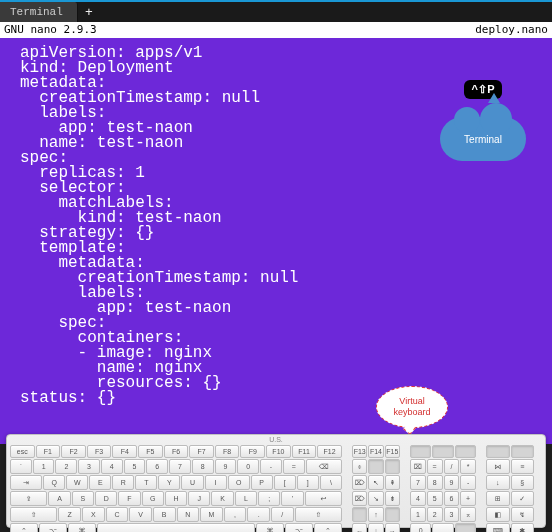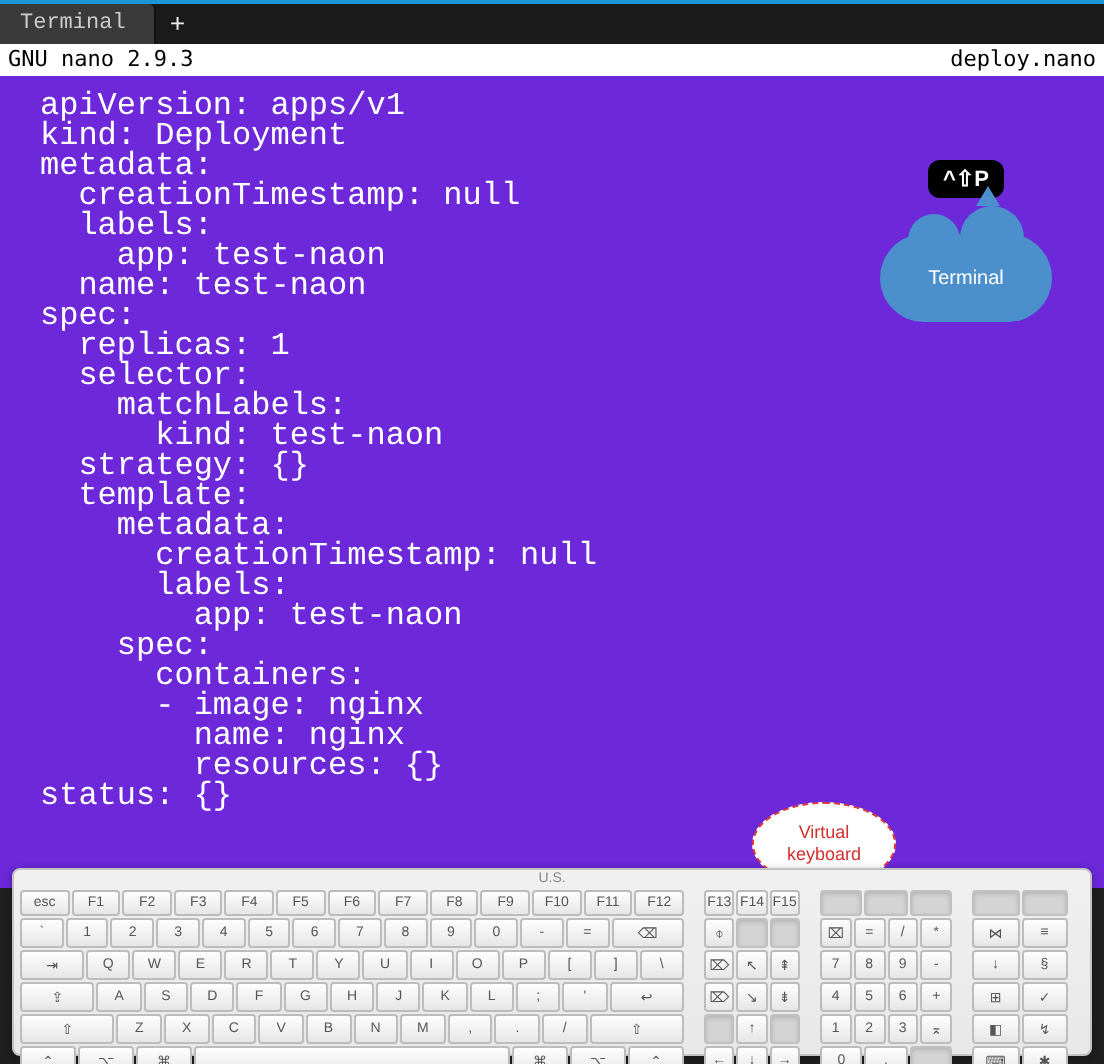--- a/index.html
+++ b/index.html
@@ -15,21 +15,21 @@
   .editor { background: #6d28d9; color: #fff; font-size: 16px; line-height: 15px; padding: 8px 20px; height: 406px; white-space: pre; position: relative; }
   
   .keycastr-wrap { position: absolute; right: 26px; top: 78px; display: flex; flex-direction: column; align-items: center; gap: 4px; }
   .keycastr-key { background: #000; color: #fff; font-size: 11px; padding: 3px 8px; border-radius: 6px; font-family: -apple-system, Arial, sans-serif; font-weight: bold; }
   .cloud { position: relative; width: 86px; height: 44px; background: #4b8fcc; border-radius: 22px; display: flex; align-items: center; justify-content: center; color: #fff; font-size: 10px; font-family: -apple-system, Arial, sans-serif; margin-top: 14px; }
   .cloud::before, .cloud::after { content: ""; position: absolute; background: #4b8fcc; border-radius: 50%; }
   .cloud::before { width: 26px; height: 26px; top: -10px; left: 14px; }
   .cloud::after { width: 32px; height: 32px; top: -14px; right: 14px; }
   .cloud-tail { position: absolute; top: -10px; left: 48px; width: 0; height: 0; border-left: 6px solid transparent; border-right: 6px solid transparent; border-bottom: 10px solid #4b8fcc; }
   
-  .vk-callout { position: absolute; right: 104px; bottom: 89px; border: 1.2px dashed #e53935; background: #fff; border-radius: 50%; width: 72px; height: 42px; display: flex; align-items: center; justify-content: center; color: #d32f2f; font-size: 9px; font-family: Arial, sans-serif; text-align: center; line-height: 11px; }
+  .vk-callout { position: absolute; right: 104px; bottom: 104px; border: 1.2px dashed #e53935; background: #fff; border-radius: 50%; width: 72px; height: 42px; display: flex; align-items: center; justify-content: center; color: #d32f2f; font-size: 9px; font-family: Arial, sans-serif; text-align: center; line-height: 11px; }
   .vk-callout::after { content: ""; position: absolute; bottom: -6px; left: 28px; width: 8px; height: 8px; border-right: 1.2px dashed #e53935; border-bottom: 1.2px dashed #e53935; transform: rotate(40deg); background: #fff; }
   
   .keyboard { position: absolute; left: 6px; bottom: 4px; width: 540px; height: 94px; background: linear-gradient(#f0f0f0, #e8e8e8); border: 1px solid #c2c2c2; border-radius: 4px; box-shadow: 0 1px 4px rgba(0,0,0,0.3); font-family: -apple-system, Arial, sans-serif; }
   .kb-title { height: 10px; font-size: 7px; color: #888; text-align: center; line-height: 10px; }
   .kb-row { display: flex; gap: 1px; padding: 0 3px; height: 13px; margin-bottom: 1px; }
   .kb-row.main { height: 15px; }
   .key { background: linear-gradient(#fdfdfd, #e6e6e6); border: 1px solid #bcbcbc; border-radius: 2px; font-size: 7px; color: #555; display: flex; align-items: center; justify-content: center; flex: 1; min-width: 0; box-shadow: inset 0 1px 0 #fff; }
   .key.w15 { flex: 1.5; }
   .key.w175 { flex: 1.75; }
   .key.w2 { flex: 2.2; }

